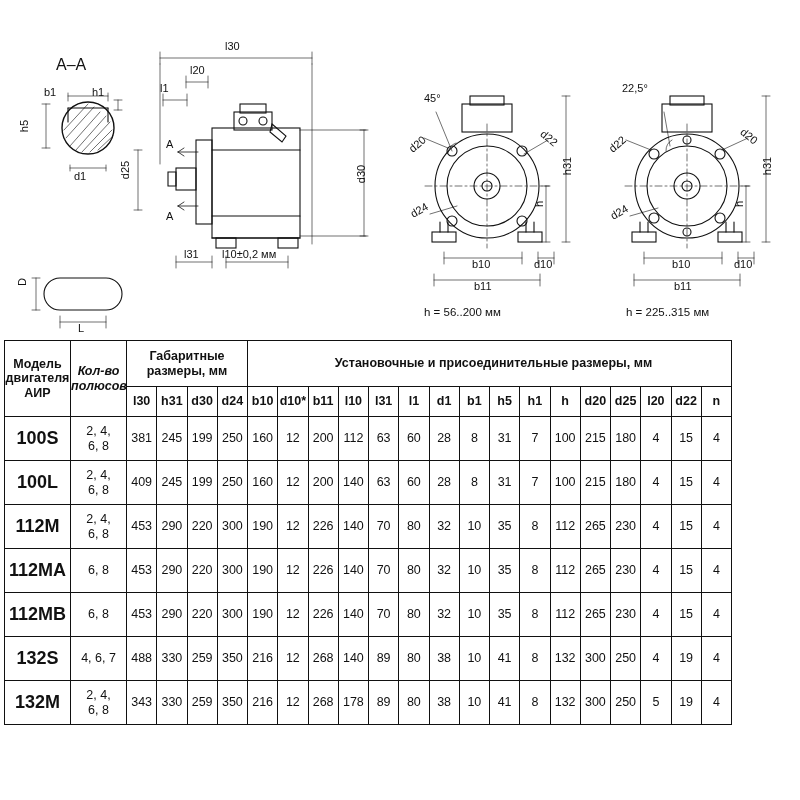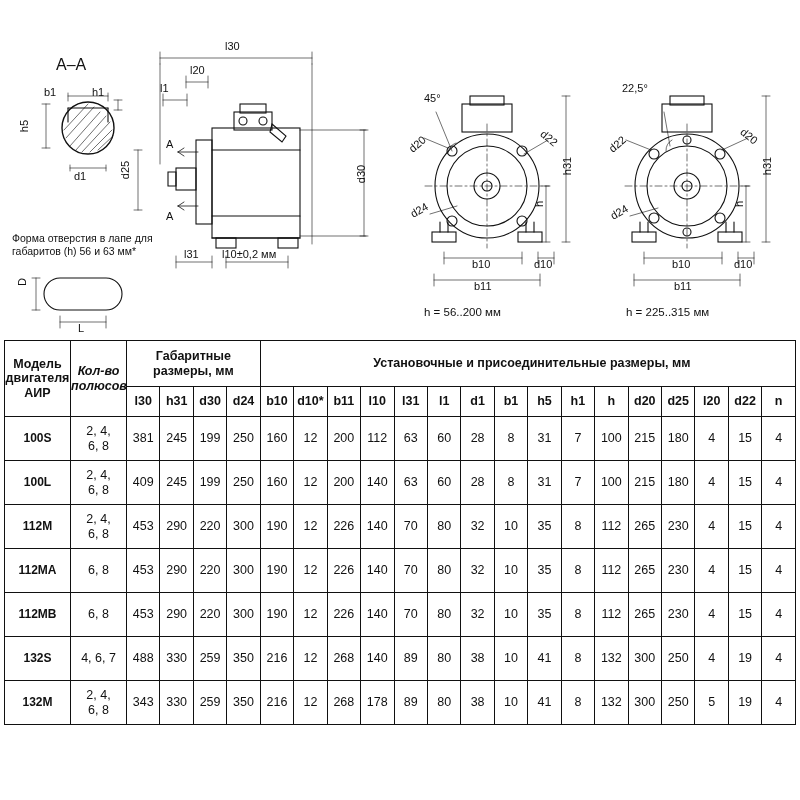--- a/index.html
+++ b/index.html
@@ -39,21 +39,21 @@
 
   
   .table-wrap {
     position: absolute;
     left: 4px;
     top: 340px;
     width: 792px;
   }
   table.spec {
     border-collapse: collapse;
-    width: 792px;
+    width: 728px;
     table-layout: fixed;
     font-size: 12.5px;
   }
   table.spec th, table.spec td {
     border: 1px solid #111111;
     text-align: center;
     vertical-align: middle;
     padding: 0;
     line-height: 1.15;
   }
@@ -69,21 +69,21 @@
   th.side {
     text-align: left;
     padding-left: 5px;
     font-size: 12.5px;
     line-height: 1.2;
   }
   td.model {
     text-align: left;
     padding-left: 8px;
     font-weight: bold;
-    font-size: 12px;
+    font-size: 18px;
   }
   td.poles {
     text-align: left;
     padding-left: 8px;
     font-size: 12.5px;
     line-height: 1.25;
   }
   tbody tr { height: 44px; }
   thead tr.h1 { height: 46px; }
   thead tr.h2 { height: 30px; }
@@ -318,22 +318,20 @@
     <div class="cap" style="left:622px; top:82px;">22,5°</div>
     <div class="cap" style="left:608px; top:138px; transform:rotate(-40deg);">d22</div>
     <div class="cap" style="left:740px; top:130px; transform:rotate(40deg);">d20</div>
     <div class="cap" style="left:610px; top:206px; transform:rotate(-30deg);">d24</div>
     <div class="cap" style="left:758px; top:160px; transform:rotate(-90deg);">h31</div>
     <div class="cap" style="left:736px; top:198px; transform:rotate(-90deg);">h</div>
     <div class="cap" style="left:672px; top:258px;">b10</div>
     <div class="cap" style="left:734px; top:258px;">d10</div>
     <div class="cap" style="left:674px; top:280px;">b11</div>
 
-    <div class="cap" style="left:12px; top:232px; font-size:10.5px; line-height:1.25;">Форма отверстия в лапе для
-габаритов (h) 56 и 63 мм*</div>
     <div class="cap" style="left:18px; top:276px; transform:rotate(-90deg);">D</div>
     <div class="cap" style="left:78px; top:322px;">L</div>
     <div class="cap" style="left:424px; top:306px; font-size:11.5px;">h = 56..200 мм</div>
     <div class="cap" style="left:626px; top:306px; font-size:11.5px;">h = 225..315 мм</div>
   </div>
 
   <div class="table-wrap">
     <table class="spec">
       <colgroup>
         <col class="col-model">

